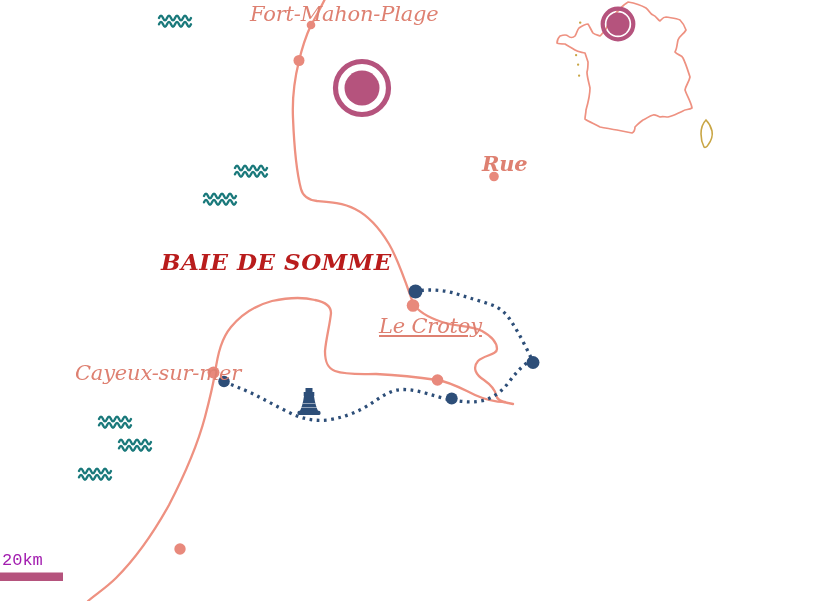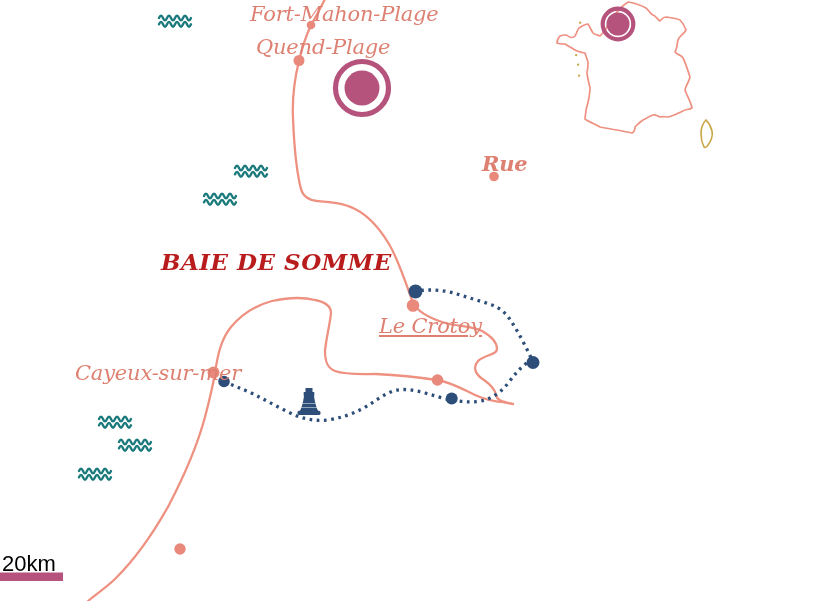--- a/index.html
+++ b/index.html
@@ -23,24 +23,24 @@
     position:absolute;
     font-style:italic;
     font-weight:bold;
     font-size:23px;
     color:#b91c1c;
     letter-spacing:0.5px;
     white-space:nowrap;
   }
   .scale-label{
     position:absolute;
-    font-family:Liberation Sans, sans-serif;
-    font-size:22px;
+    font-family:Liberation Mono, monospace;
+    font-size:17px;
     font-weight:500;
-    color:#000000;
+    color:#a21caf;
     white-space:nowrap;
   }
 </style>
 </head>
 <body>
 
 <div class="map-canvas">
 
   <svg width="814" height="601" viewBox="0 0 814 601">
     <defs>
@@ -159,21 +159,20 @@
       <g>
         <circle cx="618" cy="24" r="15.3" fill="none" stroke="#B5537D" stroke-width="4.2"></circle>
         <circle cx="618" cy="24" r="11.5" fill="#B5537D"></circle>
       </g>
     </g>
 
     <rect x="0" y="572.5" width="63" height="8.5" fill="#B5537D"></rect>
   </svg>
 
   <div class="town-label" style="left:250px;top:2px;">Fort-Mahon-Plage</div>
-  <div class="town-label" style="left:256px;top:35px;">Quend-Plage</div>
   <div class="town-label" style="left:482px;top:151px;font-weight:bold;">Rue</div>
   <div class="town-label" style="left:379px;top:314px;text-decoration:underline;">Le Crotoy</div>
   <div class="town-label" style="left:75px;top:361px;">Cayeux-sur-mer</div>
 
   <div class="region-title" style="left:161px;top:248px;">BAIE DE SOMME</div>
 
   <div class="scale-label" style="left:2px;top:551px;">20km</div>
 
 </div>
 

